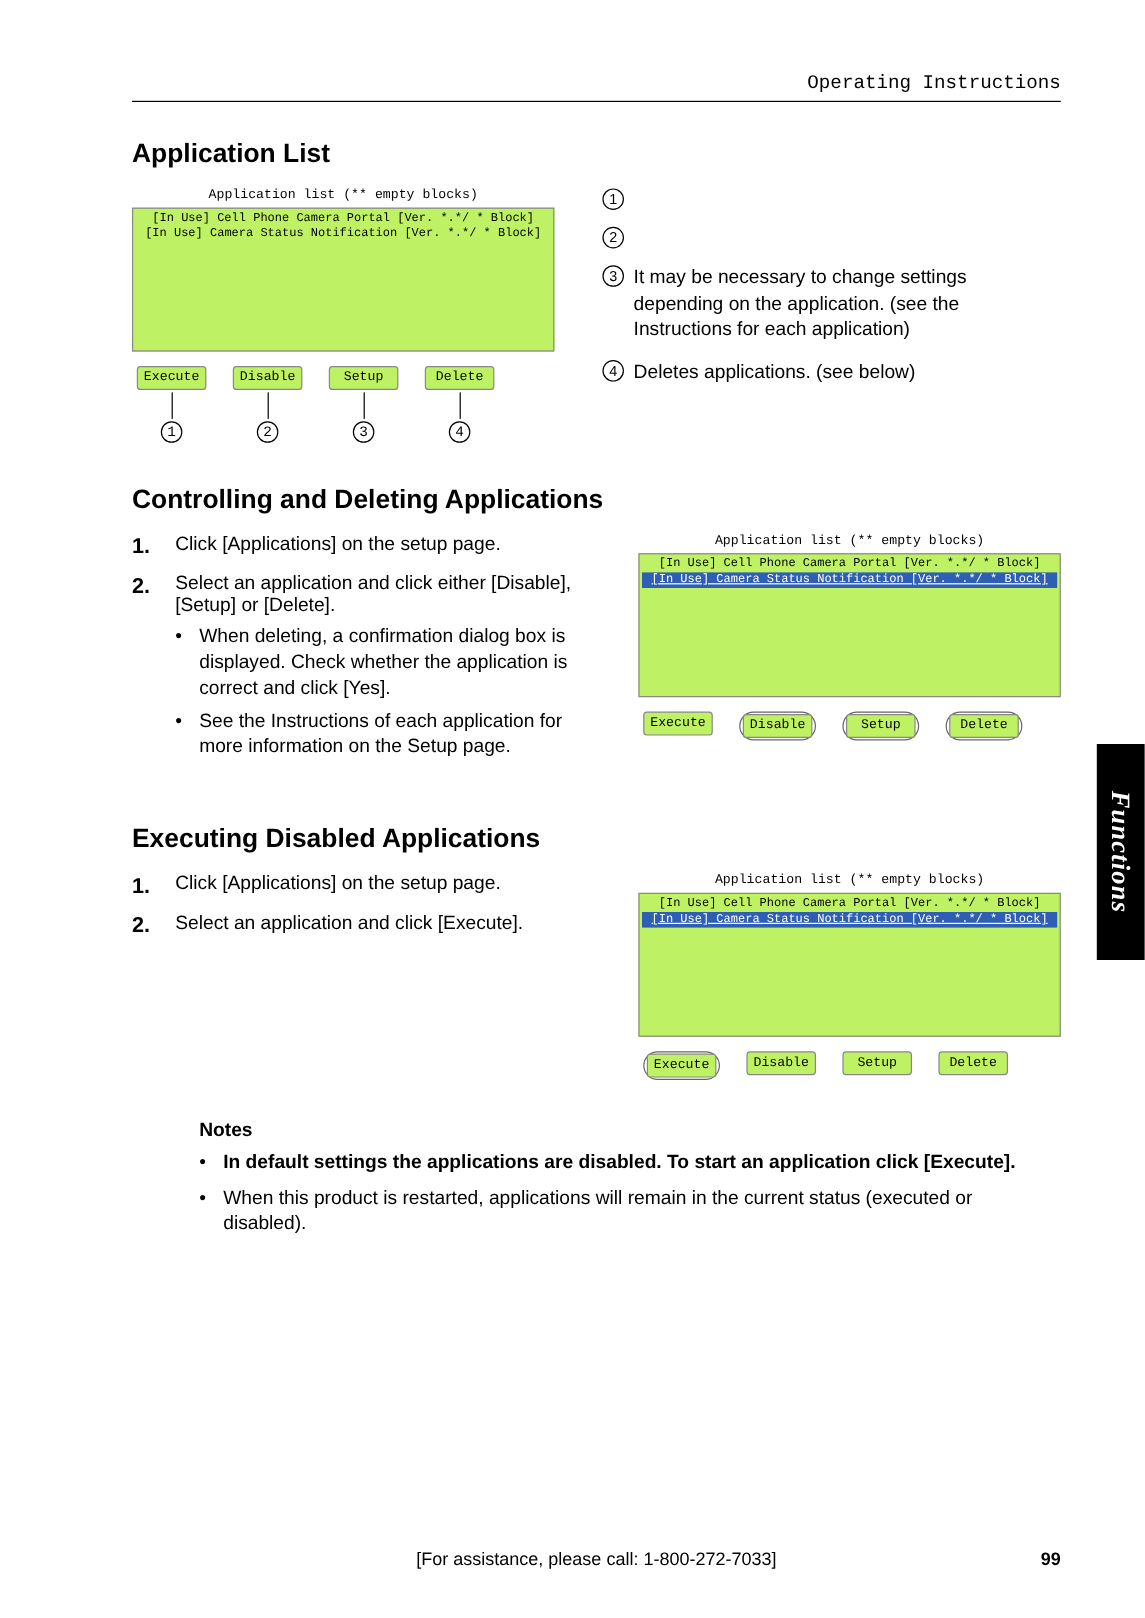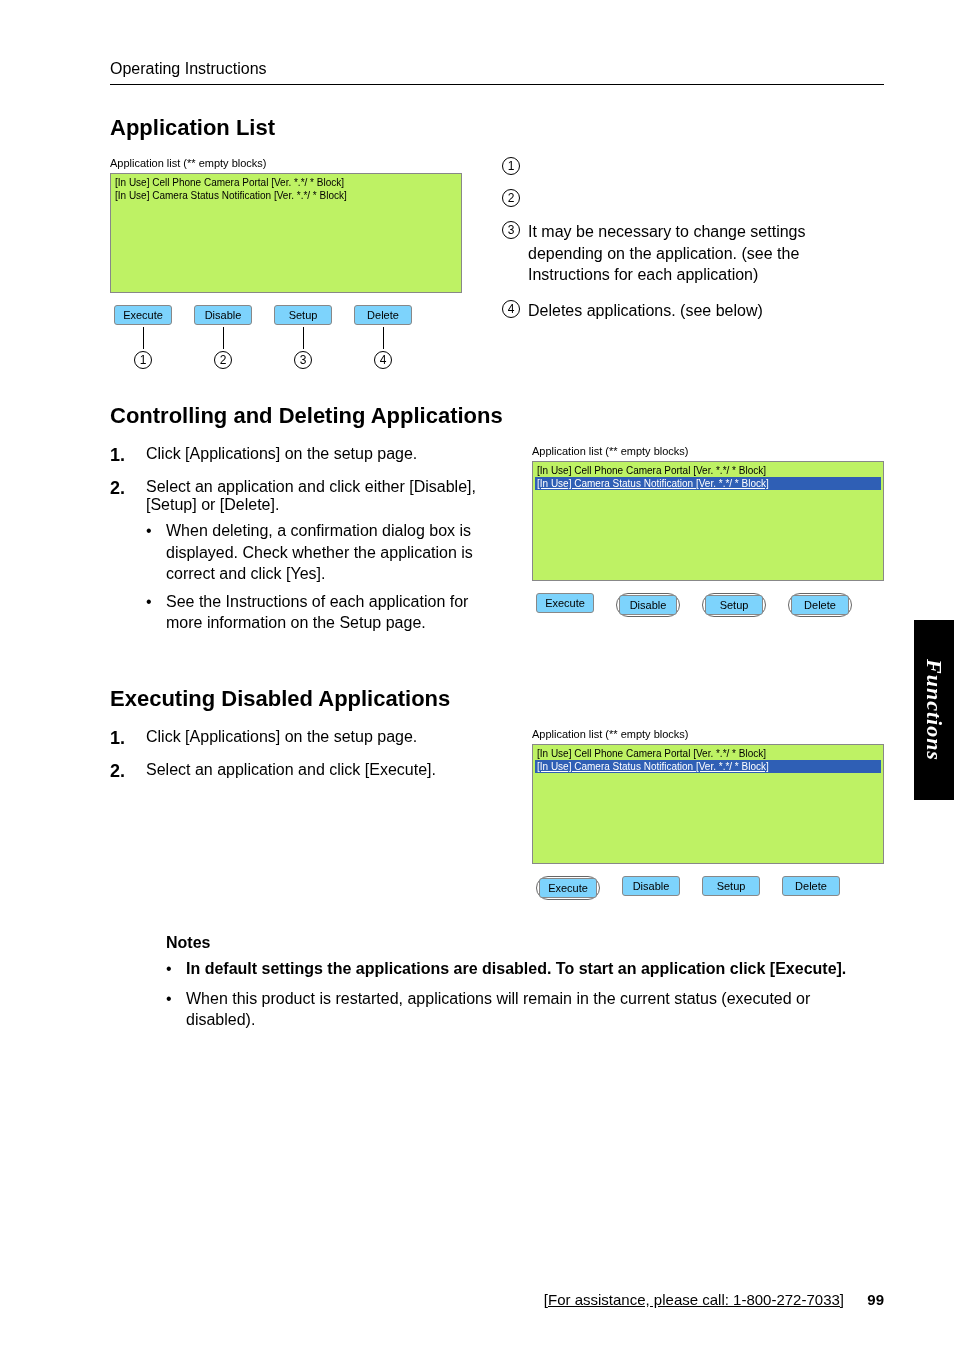--- a/index.html
+++ b/index.html
@@ -6,42 +6,45 @@
     html, body { background: #fff; }
     body {
       width: 954px;
       height: 1348px;
       font-family: Arial, Helvetica, sans-serif;
       color: #000;
       position: relative;
       padding: 60px 70px 40px 110px;
     }
     .header-right {
+      text-align: right;
       font-size: 16px;
       margin-bottom: 6px;
+      font-family: Liberation Mono, monospace;
     }
     .hr-top {
       border: none;
       border-top: 1px solid #000;
       margin-bottom: 30px;
     }
     h2.section {
       font-size: 22px;
       font-weight: bold;
       margin-bottom: 16px;
     }
     .row { display: flex; gap: 40px; }
     .col-left { flex: 0 0 340px; }
     .col-right { flex: 1; }
 
     
     .app-panel {
       display: inline-block;
-      font-family: Liberation Sans, sans-serif;
+      font-family: Liberation Mono, monospace;
       color: #000;
+      text-align: center;
     }
     .app-panel-title {
       font-size: 11px;
       margin-bottom: 4px;
     }
     .app-listbox {
       width: 352px;
       height: 120px;
       border: 1px solid #888;
       background: #bef264;
@@ -61,21 +64,21 @@
     .app-btn-row {
       display: flex;
       gap: 22px;
       margin-top: 12px;
       padding: 0 4px;
     }
     .app-btn {
       width: 58px;
       height: 20px;
       font-size: 11px;
-      background: #7dd3fc;
+      background: #bef264;
       border: 1px solid #888;
       border-radius: 3px;
       display: flex;
       align-items: center;
       justify-content: center;
     }
     .circle-mark {
       display: inline-block;
       border: 1.5px solid #666;
       border-radius: 50%;
@@ -142,21 +145,21 @@
     ul.notes .bullet { flex: 0 0 10px; }
 
     .footer {
       position: absolute;
       bottom: 40px;
       left: 110px;
       right: 70px;
       display: flex;
       font-size: 15px;
     }
-    .footer .ctr { flex: 1; text-align: right; text-decoration: underline; }
+    .footer .ctr { flex: 1; text-align: center; }
     .footer .pg { width: 40px; text-align: right; font-weight: bold; }
 
     .side-tab {
       position: absolute;
       right: 0;
       top: 620px;
       width: 40px;
       height: 180px;
       background: #000;
       color: #fff;

